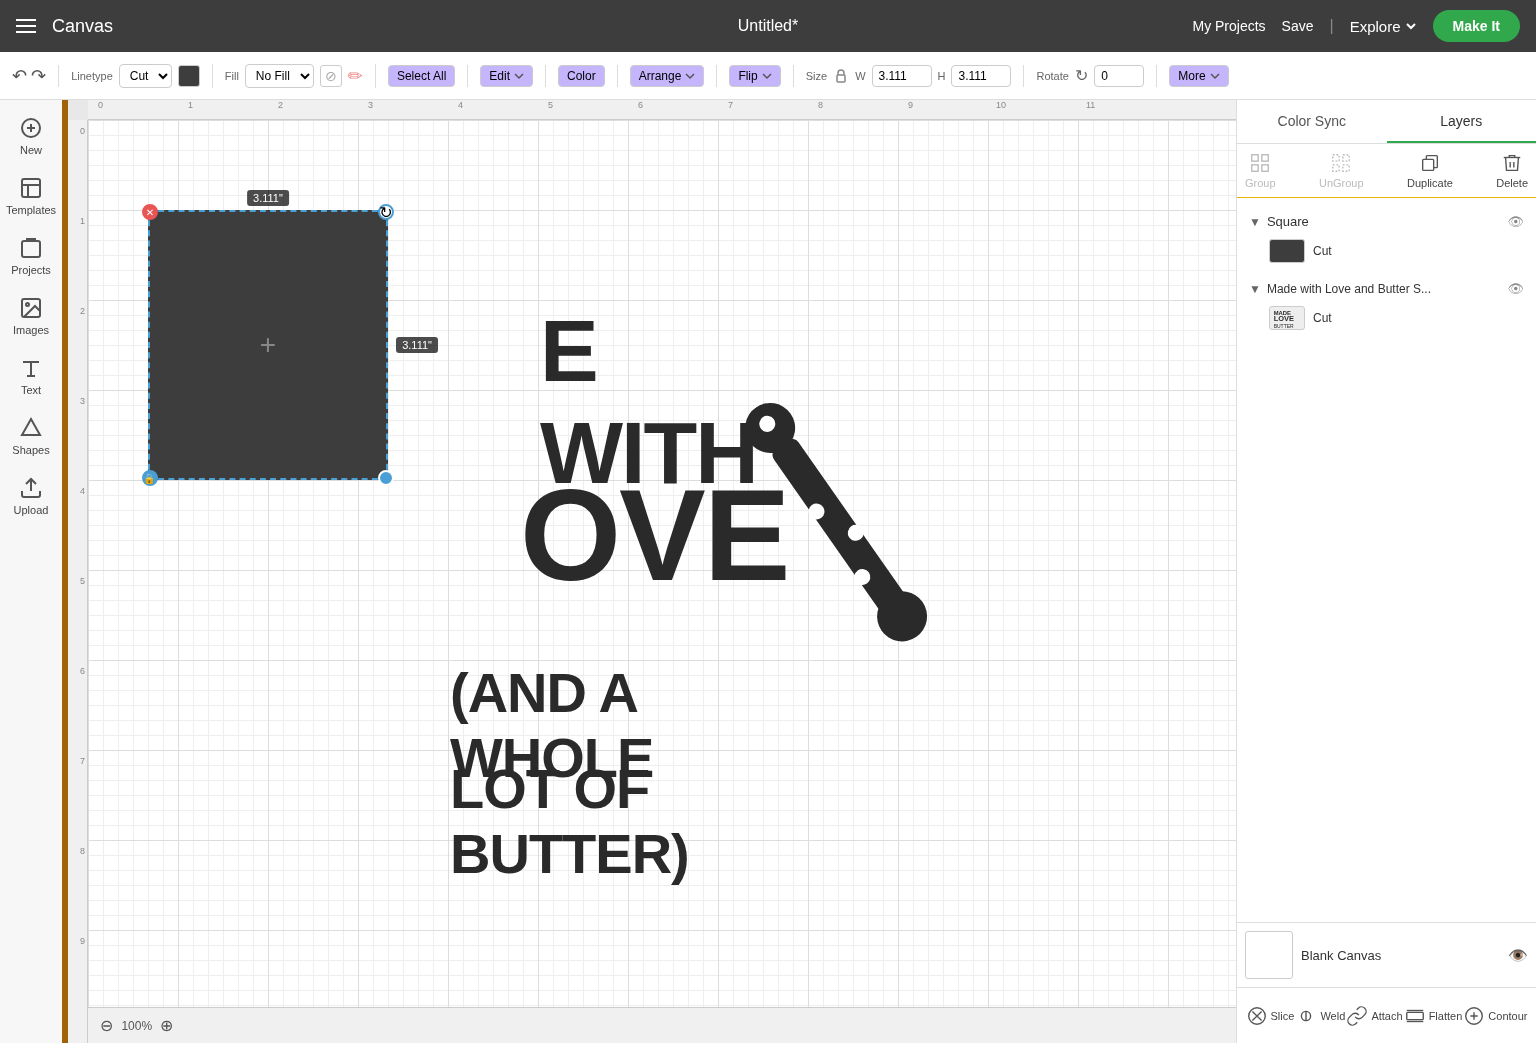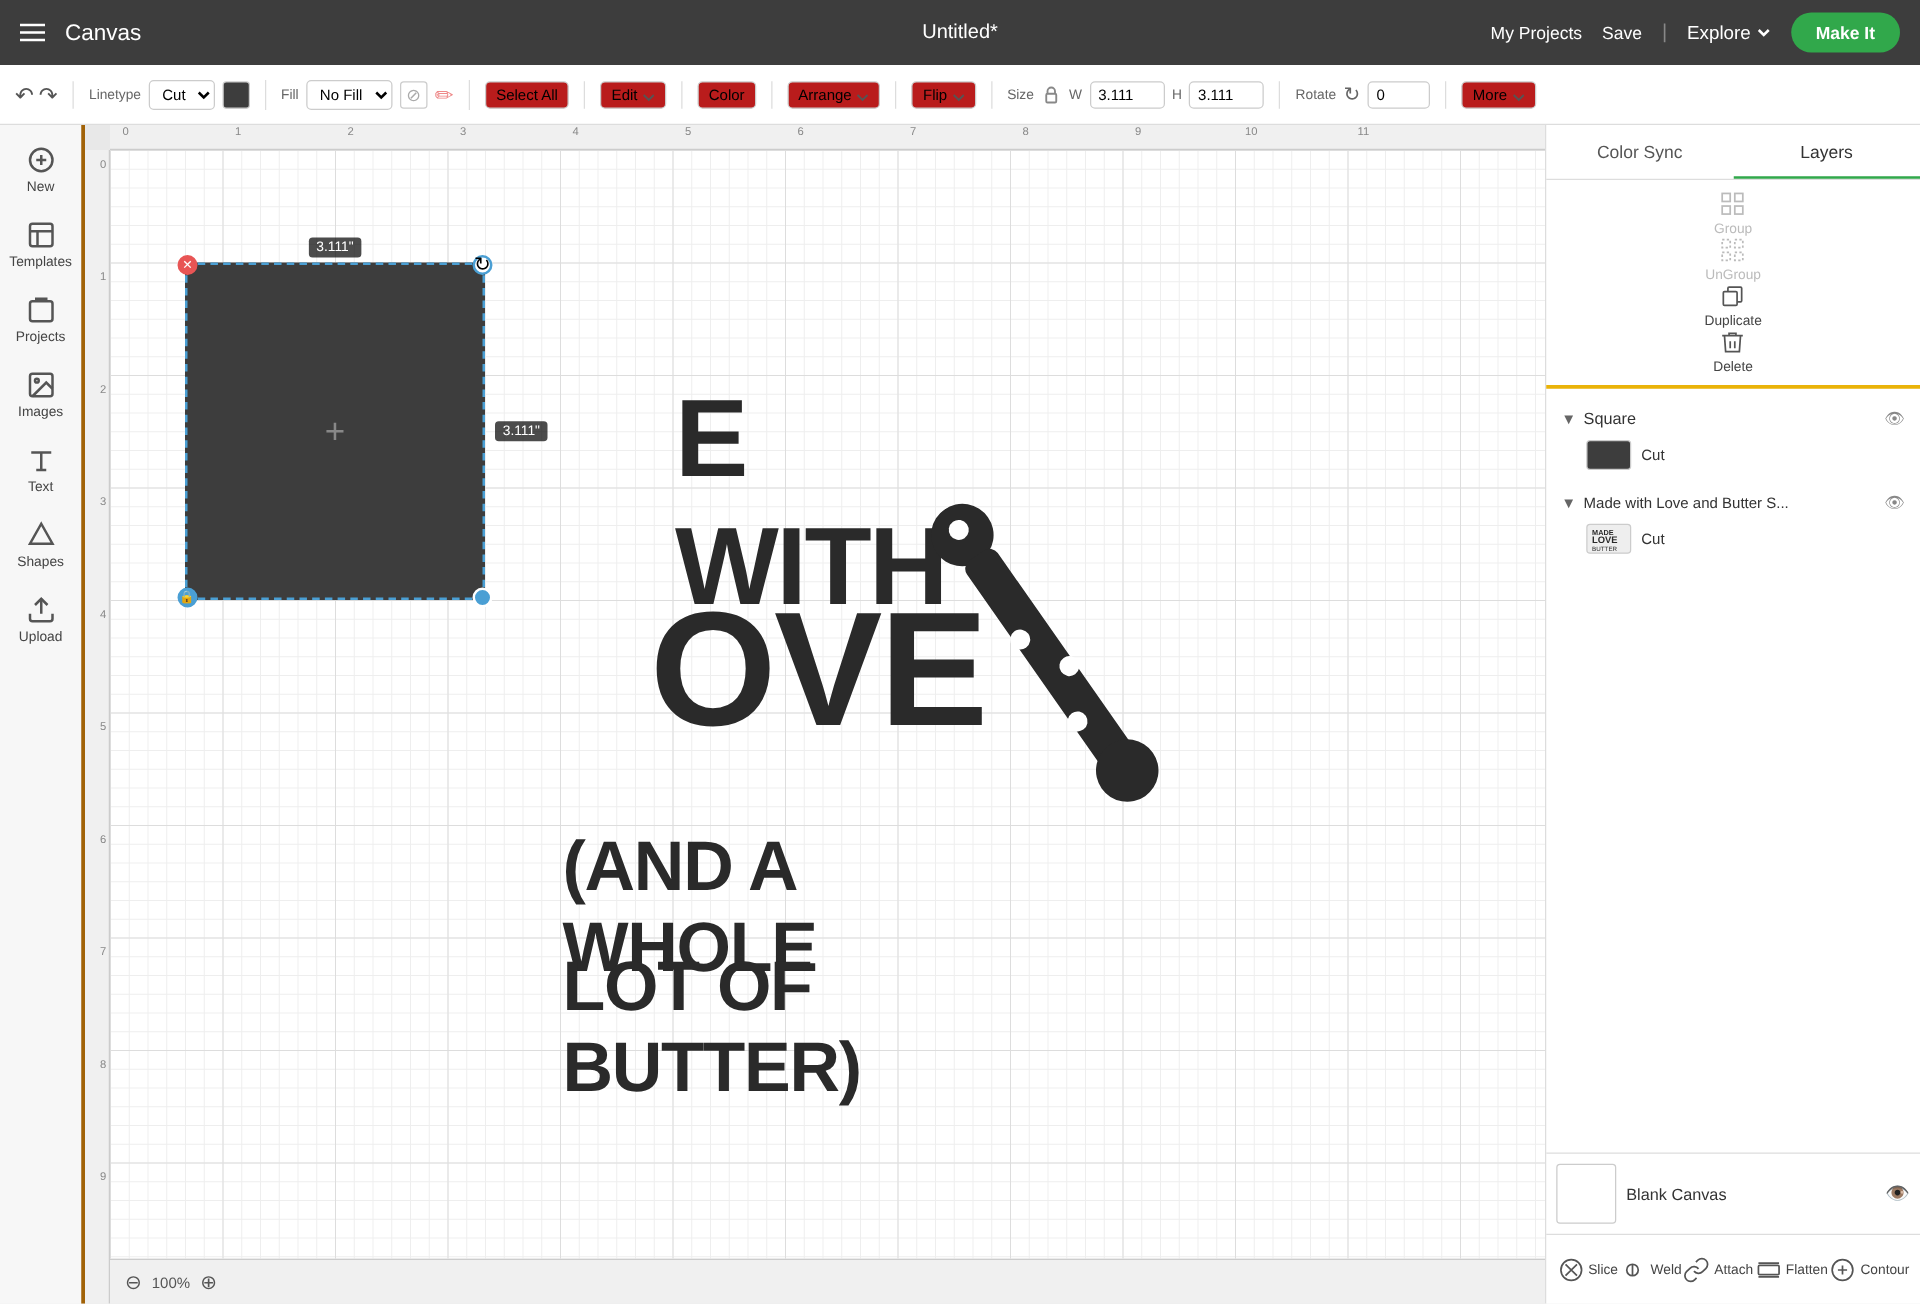--- a/index.html
+++ b/index.html
@@ -26,31 +26,31 @@
       display: flex; align-items: center; background: white; height: 48px;
       border-bottom: 1px solid #ddd; padding: 0 12px; gap: 12px;
     }
     .toolbar-group { display: flex; align-items: center; gap: 6px; border-right: 1px solid #ddd; padding-right: 12px; }
     .toolbar-group:last-child { border-right: none; }
     .toolbar-label { font-size: 11px; color: #666; }
     .toolbar-select { border: 1px solid #ccc; border-radius: 4px; padding: 3px 6px; font-size: 12px; background: white; }
     .toolbar-color-swatch { width: 22px; height: 22px; background: #3d3d3d; border-radius: 3px; border: 1px solid #ccc; cursor: pointer; }
     .toolbar-color-line { width: 22px; height: 22px; border: 1px solid #ccc; border-radius: 3px; display: flex; align-items: center; justify-content: center; background: white; }
     .toolbar-color-line::after { content: '⊘'; color: #aaa; font-size: 14px; }
-    .toolbar-btn { border: 1px solid #ccc; border-radius: 4px; padding: 3px 8px; font-size: 12px; background: #b91c1c; cursor: pointer; display: flex; align-items: flex-end; gap: 4px; }
+    .toolbar-btn { border: 1px solid #ccc; border-radius: 4px; padding: 3px 8px; font-size: 12px; background: #c4b5fd; cursor: pointer; display: flex; align-items: center; gap: 4px; }
     .toolbar-input { width: 60px; border: 1px solid #ccc; border-radius: 4px; padding: 3px 6px; font-size: 12px; }
     .undo-redo { display: flex; gap: 4px; }
     .undo-redo button { background: none; border: none; font-size: 18px; cursor: pointer; color: #555; }
 
     
     #main { display: flex; height: calc(1043px - 52px - 48px); }
 
     
     #leftsidebar {
-      width: 68px; background: #f7f7f7; border-right: 3px solid #a16207;
+      width: 68px; background: #f7f7f7; border-right: 6px solid #a16207;
       display: flex; flex-direction: column; align-items: center; padding: 8px 0; gap: 4px;
     }
     .sidebar-item {
       display: flex; flex-direction: column; align-items: center; justify-content: center;
       width: 60px; padding: 8px 4px; border-radius: 6px; cursor: pointer;
       font-size: 11px; color: #444; gap: 4px;
     }
     .sidebar-item svg { width: 24px; height: 24px; }
 
     
@@ -130,21 +130,21 @@
       display: flex; border-bottom: 1px solid #ddd; height: 44px;
     }
     .panel-tab {
       flex: 1; display: flex; align-items: center; justify-content: center;
       font-size: 14px; cursor: pointer; border-bottom: 2px solid transparent; color: #555;
     }
     .panel-tab.active { border-bottom-color: #31a84b; color: #333; font-weight: 500; }
 
     #panel-actions {
       display: flex; align-items: center; justify-content: space-between;
-      padding: 8px; border-bottom: 3px solid #eab308; flex-direction: column;
+      padding: 8px; border-bottom: 1px solid #eab308;
     }
     .panel-action {
       display: flex; flex-direction: column; align-items: center; gap: 3px;
       cursor: pointer; font-size: 11px; color: #444;
     }
     .panel-action svg { width: 22px; height: 22px; }
     .panel-action.disabled { color: #bbb; }
 
     #layers-list { flex: 1; overflow-y: auto; padding: 8px 0; }
     

